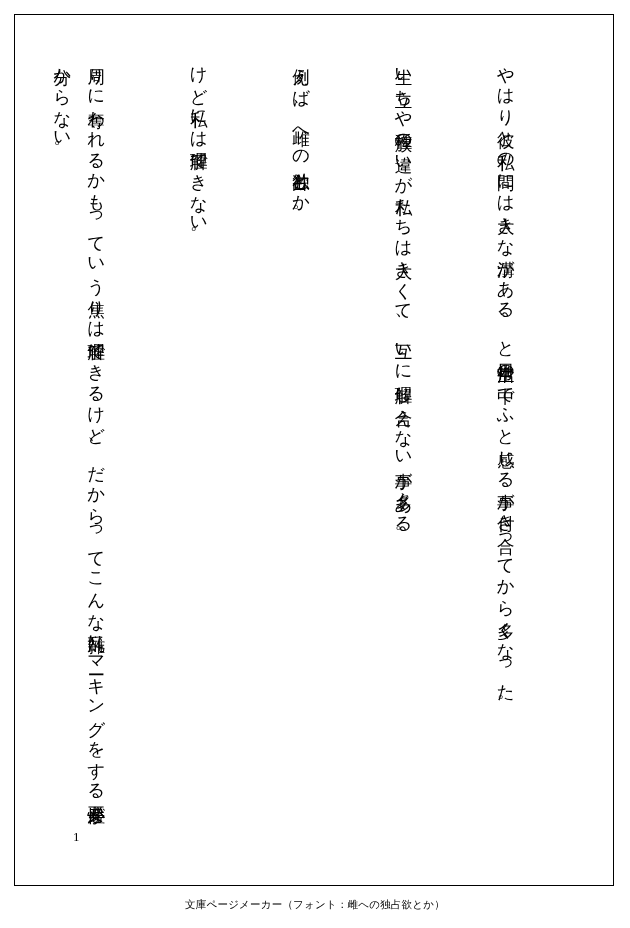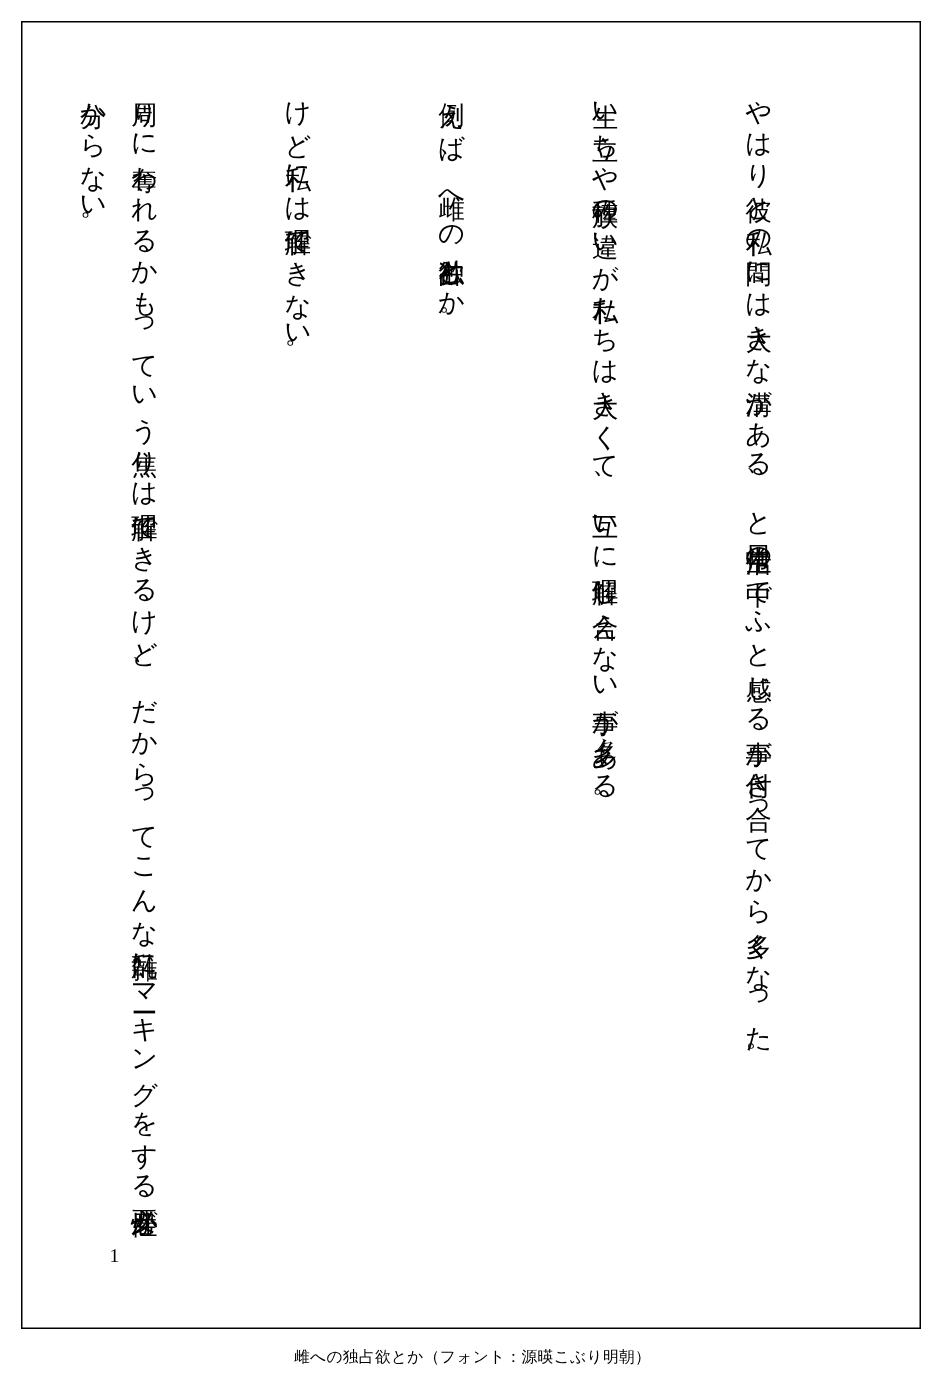--- a/index.html
+++ b/index.html
@@ -85,13 +85,13 @@
     
     
     
     
     
   </div>
 
   <div id="page-number">1</div>
 </div>
 
-<div id="footer-credit">雌への独占欲とか（フォント：源暎こぶり明朝）</div>
+<div id="footer-credit">文庫ページメーカー（フォント：雌への独占欲とか）</div>
 
 </body></html>

